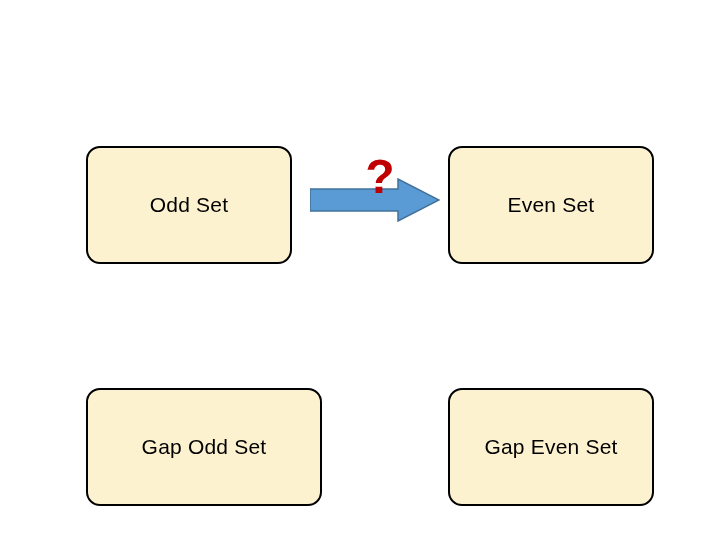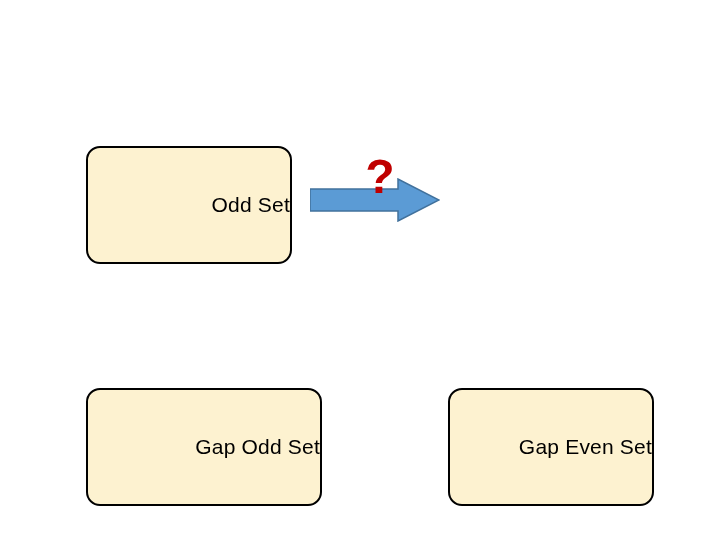--- a/index.html
+++ b/index.html
@@ -22,21 +22,21 @@
     height: 540px;
   }
   .node {
     position: absolute;
     background: #fdf2d0;
     border: 2px solid #000000;
     border-radius: 14px;
     box-sizing: border-box;
     display: flex;
     align-items: center;
-    justify-content: flex-end;
+    justify-content: center;
     color: #000000;
     font-size: 21px;
     font-family: "Liberation Sans", sans-serif;
     letter-spacing: 0.2px;
   }
   #node-odd-set {
     left: 86px;
     top: 146px;
     width: 206px;
     height: 118px;
@@ -86,20 +86,23 @@
 </style>
 </head>
 <body>
 
 <div id="canvas">
 
   <div class="node" id="node-odd-set">
     <span>Odd Set</span>
   </div>
 
+  <div class="node" id="node-even-set">
+    <span>Even Set</span>
+  </div>
 
   <div class="node" id="node-gap-odd-set">
     <span>Gap Odd Set</span>
   </div>
 
   <div class="node" id="node-gap-even-set">
     <span>Gap Even Set</span>
   </div>
 
   <div id="arrow-odd-to-even">

